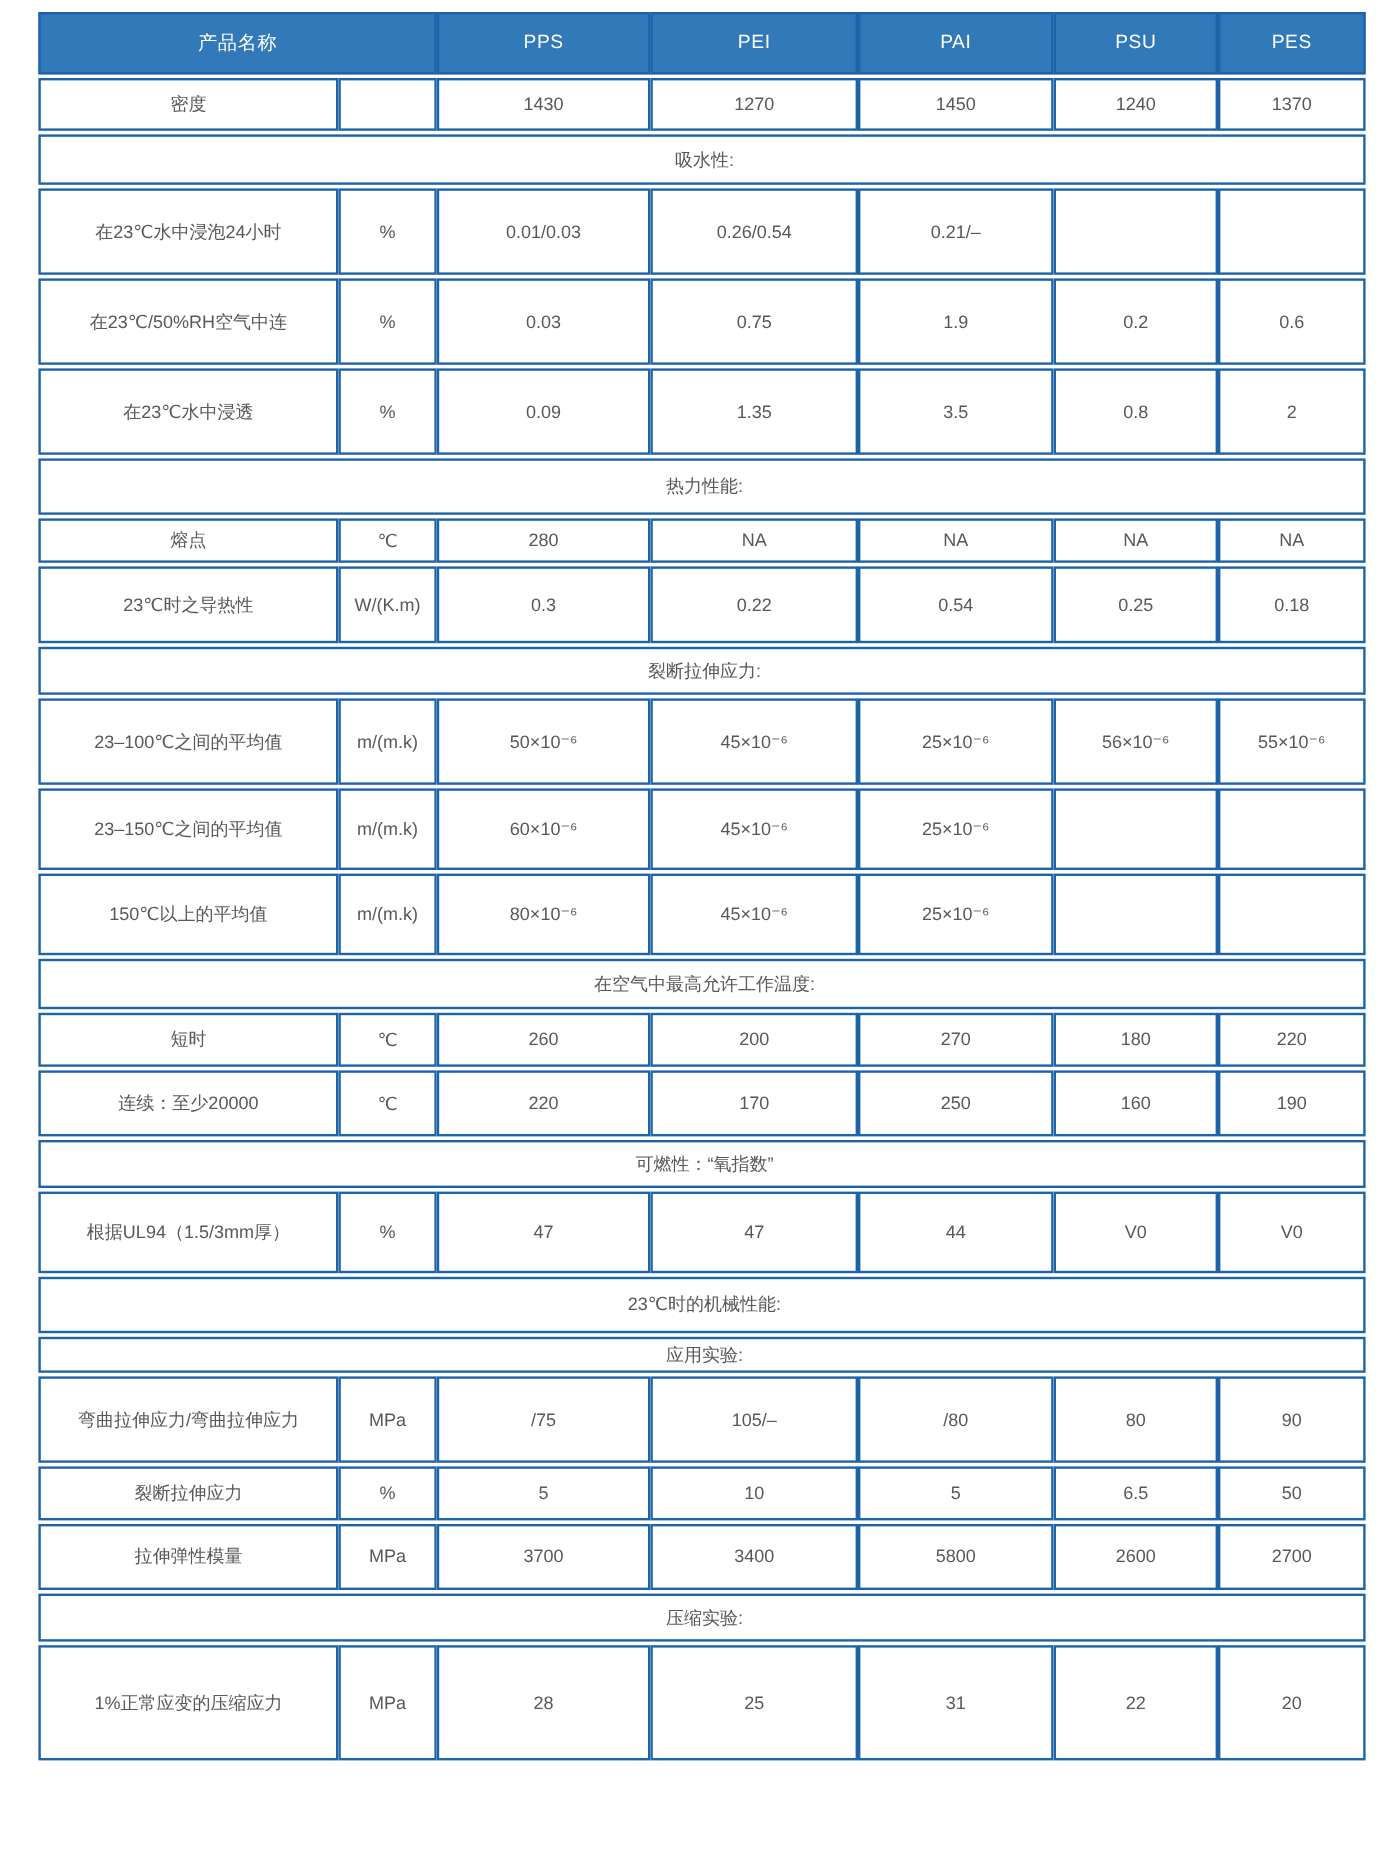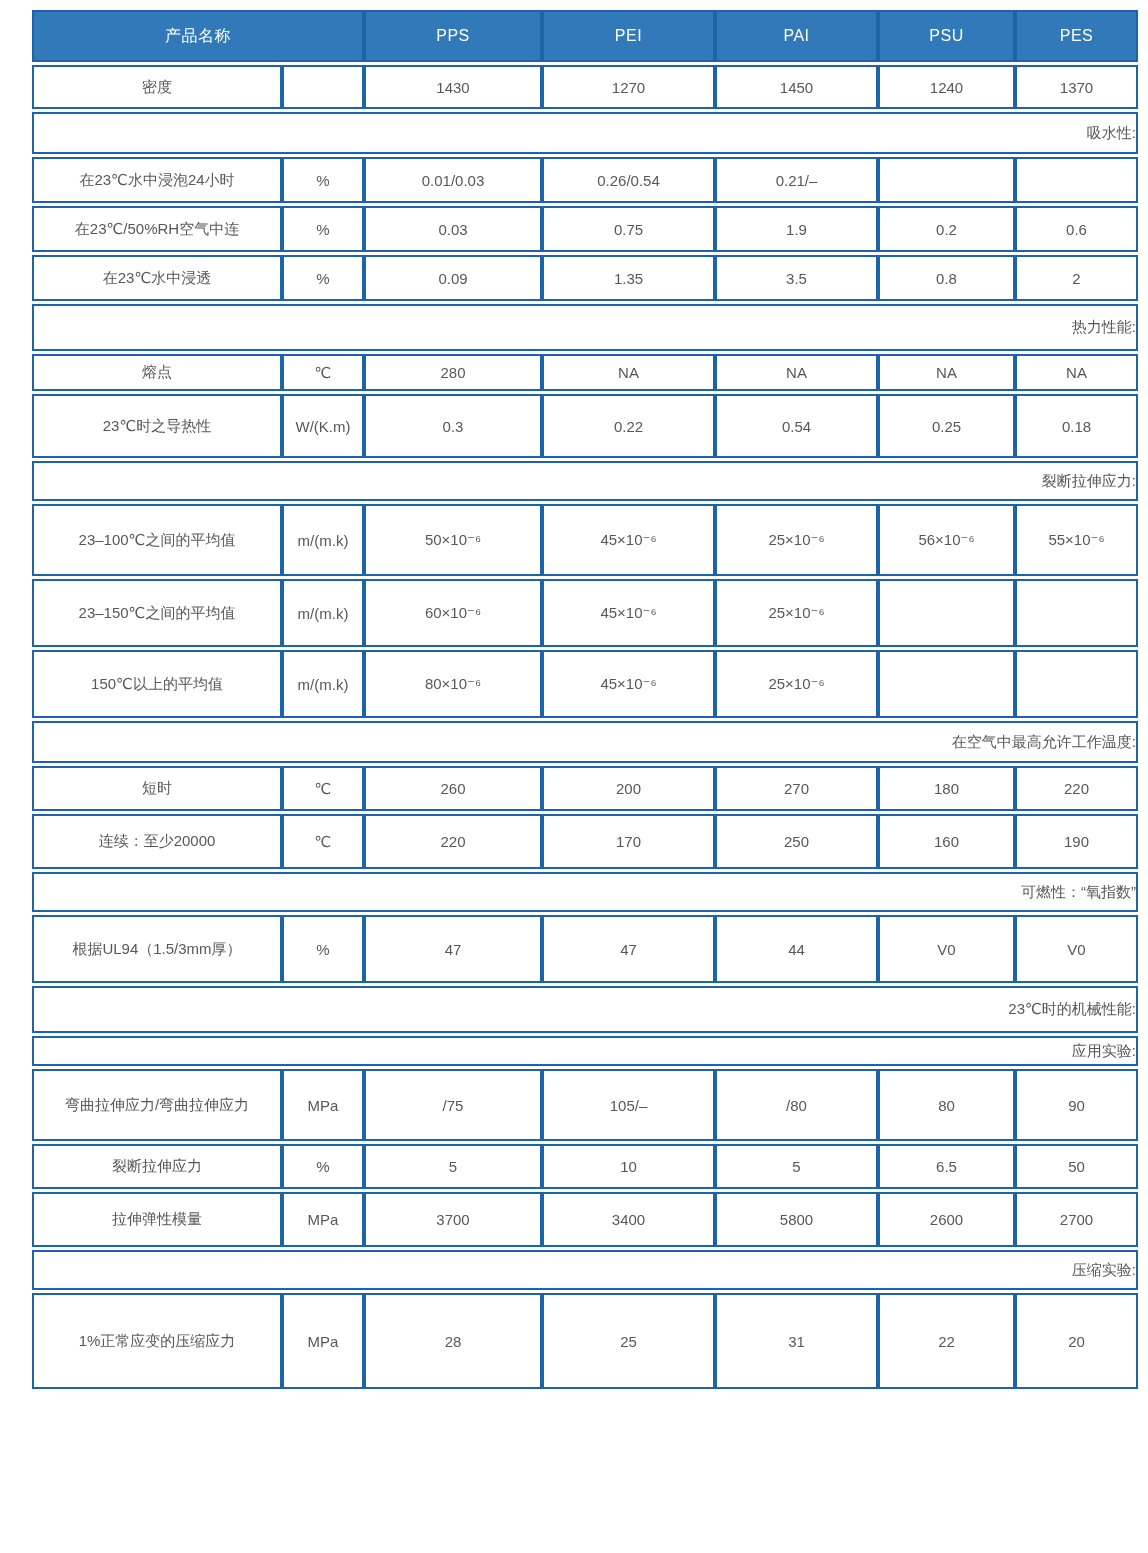--- a/index.html
+++ b/index.html
@@ -34,35 +34,35 @@
     overflow:hidden;
   }
   th{
     background:var(--c-header-bg);
     color:var(--c-header-text);
     font-size:16px;
     font-weight:400;
     letter-spacing:0.5px;
   }
   td.section{
-    text-align:right;
+    text-align:center;
     padding-left:4px;
   }
   
   .hr38 th{height:52px}
   .h30 td{height:30px}
   .h36 td{height:47px}
   .h37 td{height:37px}
   .h38 td{height:38px}
   .h40 td{height:40px}
   .h42 td{height:42px}
   .h44 td{height:44px}
   .h45 td{height:45px}
   .h55 td{height:55px}
-  .h60 td{height:46px}
+  .h60 td{height:72px}
   .h64 td{height:64px}
   .h68 td{height:68px}
   .h72 td{height:72px}
   .h95 td{height:95px}
   .h100 td{height:96px}
 </style>
 </head>
 <body>
 
 <div class="page">

